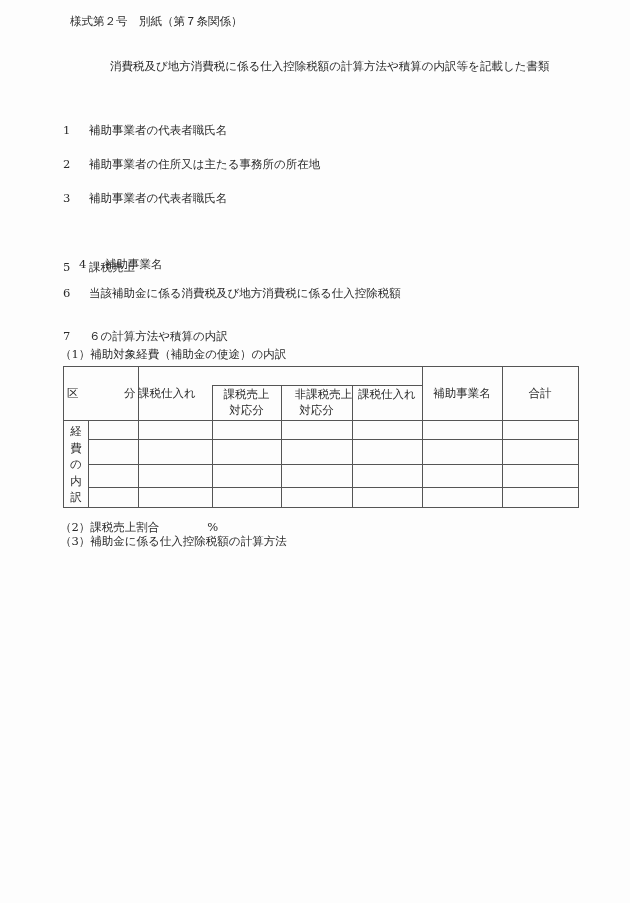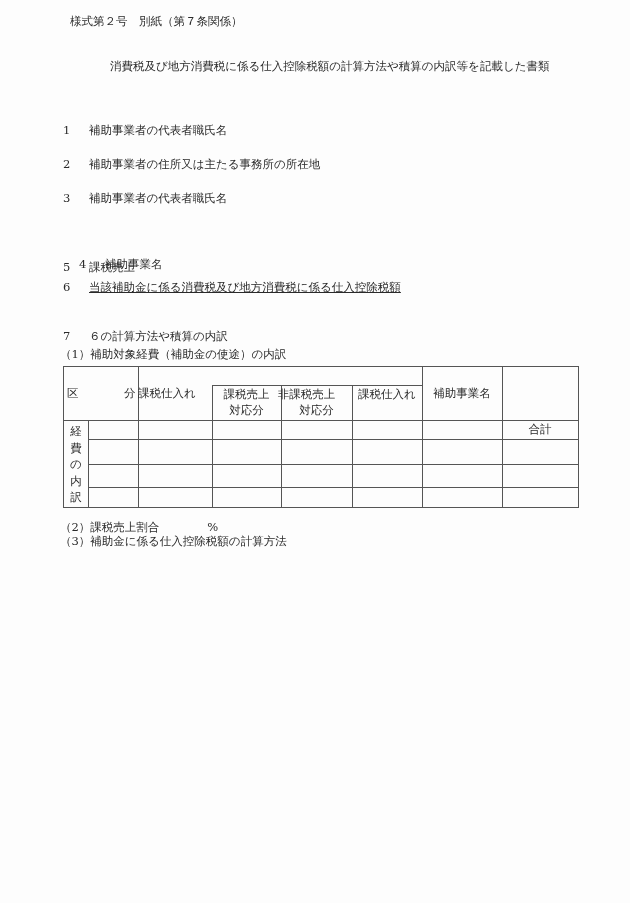--- a/index.html
+++ b/index.html
@@ -17,21 +17,21 @@
 <body>
 
 <div class="abs" style="left:70px; top:14px;">様式第２号　別紙（第７条関係）</div>
 <div class="abs" style="left:110px; top:59px;">消費税及び地方消費税に係る仕入控除税額の計算方法や積算の内訳等を記載した書類</div>
 
 <div class="abs" style="left:63px; top:123px;"><span class="num">1</span><span>補助事業者の代表者職氏名</span></div>
 <div class="abs" style="left:63px; top:157px;"><span class="num">2</span><span>補助事業者の住所又は主たる事務所の所在地</span></div>
 <div class="abs" style="left:63px; top:191px;"><span class="num">3</span><span>補助事業者の代表者職氏名</span></div>
 <div class="abs" style="left:79px; top:226px;margin-top:31px;"><span class="num">4</span><span>補助事業名</span></div>
 <div class="abs" style="left:63px; top:260px;"><span class="num">5</span><span>課税売上</span></div>
-<div class="abs" style="left:63px; top:280px;text-decoration:underline;"><span class="num">6</span><span>当該補助金に係る消費税及び地方消費税に係る仕入控除税額</span></div>
+<div class="abs" style="left:63px; top:286px;"><span class="num">6</span><span>当該補助金に係る消費税及び地方消費税に係る仕入控除税額</span></div>
 <div class="abs" style="left:63px; top:329px;"><span class="num">7</span><span>６の計算方法や積算の内訳</span></div>
 
 <div class="abs" style="left:60px; top:347px;">（1）補助対象経費（補助金の使途）の内訳</div>
 
 <div>
 
   <div class="tbl-line" style="left:63px; top:366px; width:516px; height:1px;"></div>
   <div class="tbl-line" style="left:212px; top:385px; width:210px; height:1px;"></div>
   <div class="tbl-line" style="left:63px; top:420px; width:516px; height:1px;"></div>
   <div class="tbl-line" style="left:88px; top:439px; width:491px; height:1px;"></div>
@@ -47,25 +47,25 @@
   <div class="tbl-line" style="left:352px; top:385px; width:1px; height:123px;"></div>
   <div class="tbl-line" style="left:422px; top:366px; width:1px; height:142px;"></div>
   <div class="tbl-line" style="left:502px; top:366px; width:1px; height:142px;"></div>
   <div class="tbl-line" style="left:578px; top:366px; width:1px; height:142px;"></div>
 
   <div class="cell-text" style="left:67px; top:386px;">区</div>
   <div class="cell-text" style="left:124px; top:386px;">分</div>
   <div class="cell-text" style="left:130px; top:386px; width:74px;">課税仕入れ</div>
   <div class="cell-text" style="left:212px; top:387px; width:69px;">課税売上</div>
   <div class="cell-text" style="left:212px; top:403px; width:69px;">対応分</div>
-  <div class="cell-text" style="left:271px; top:387px; width:71px;">非課税売上</div>
+  <div class="cell-text" style="left:288px; top:387px; width:71px;">非課税売上</div>
   <div class="cell-text" style="left:281px; top:403px; width:71px;">対応分</div>
   <div class="cell-text" style="left:352px; top:387px; width:70px;">課税仕入れ</div>
   <div class="cell-text" style="left:422px; top:386px; width:80px;">補助事業名</div>
-  <div class="cell-text" style="left:502px; top:386px; width:76px;margin-top:36px;">合計</div>
+  <div class="cell-text" style="left:502px; top:386px; width:76px;">合計</div>
 
   <div class="vert" style="left:64px; top:423px;">
     <div>経</div>
     <div>費</div>
     <div>の</div>
     <div>内</div>
     <div>訳</div>
   </div>
 </div>
 

